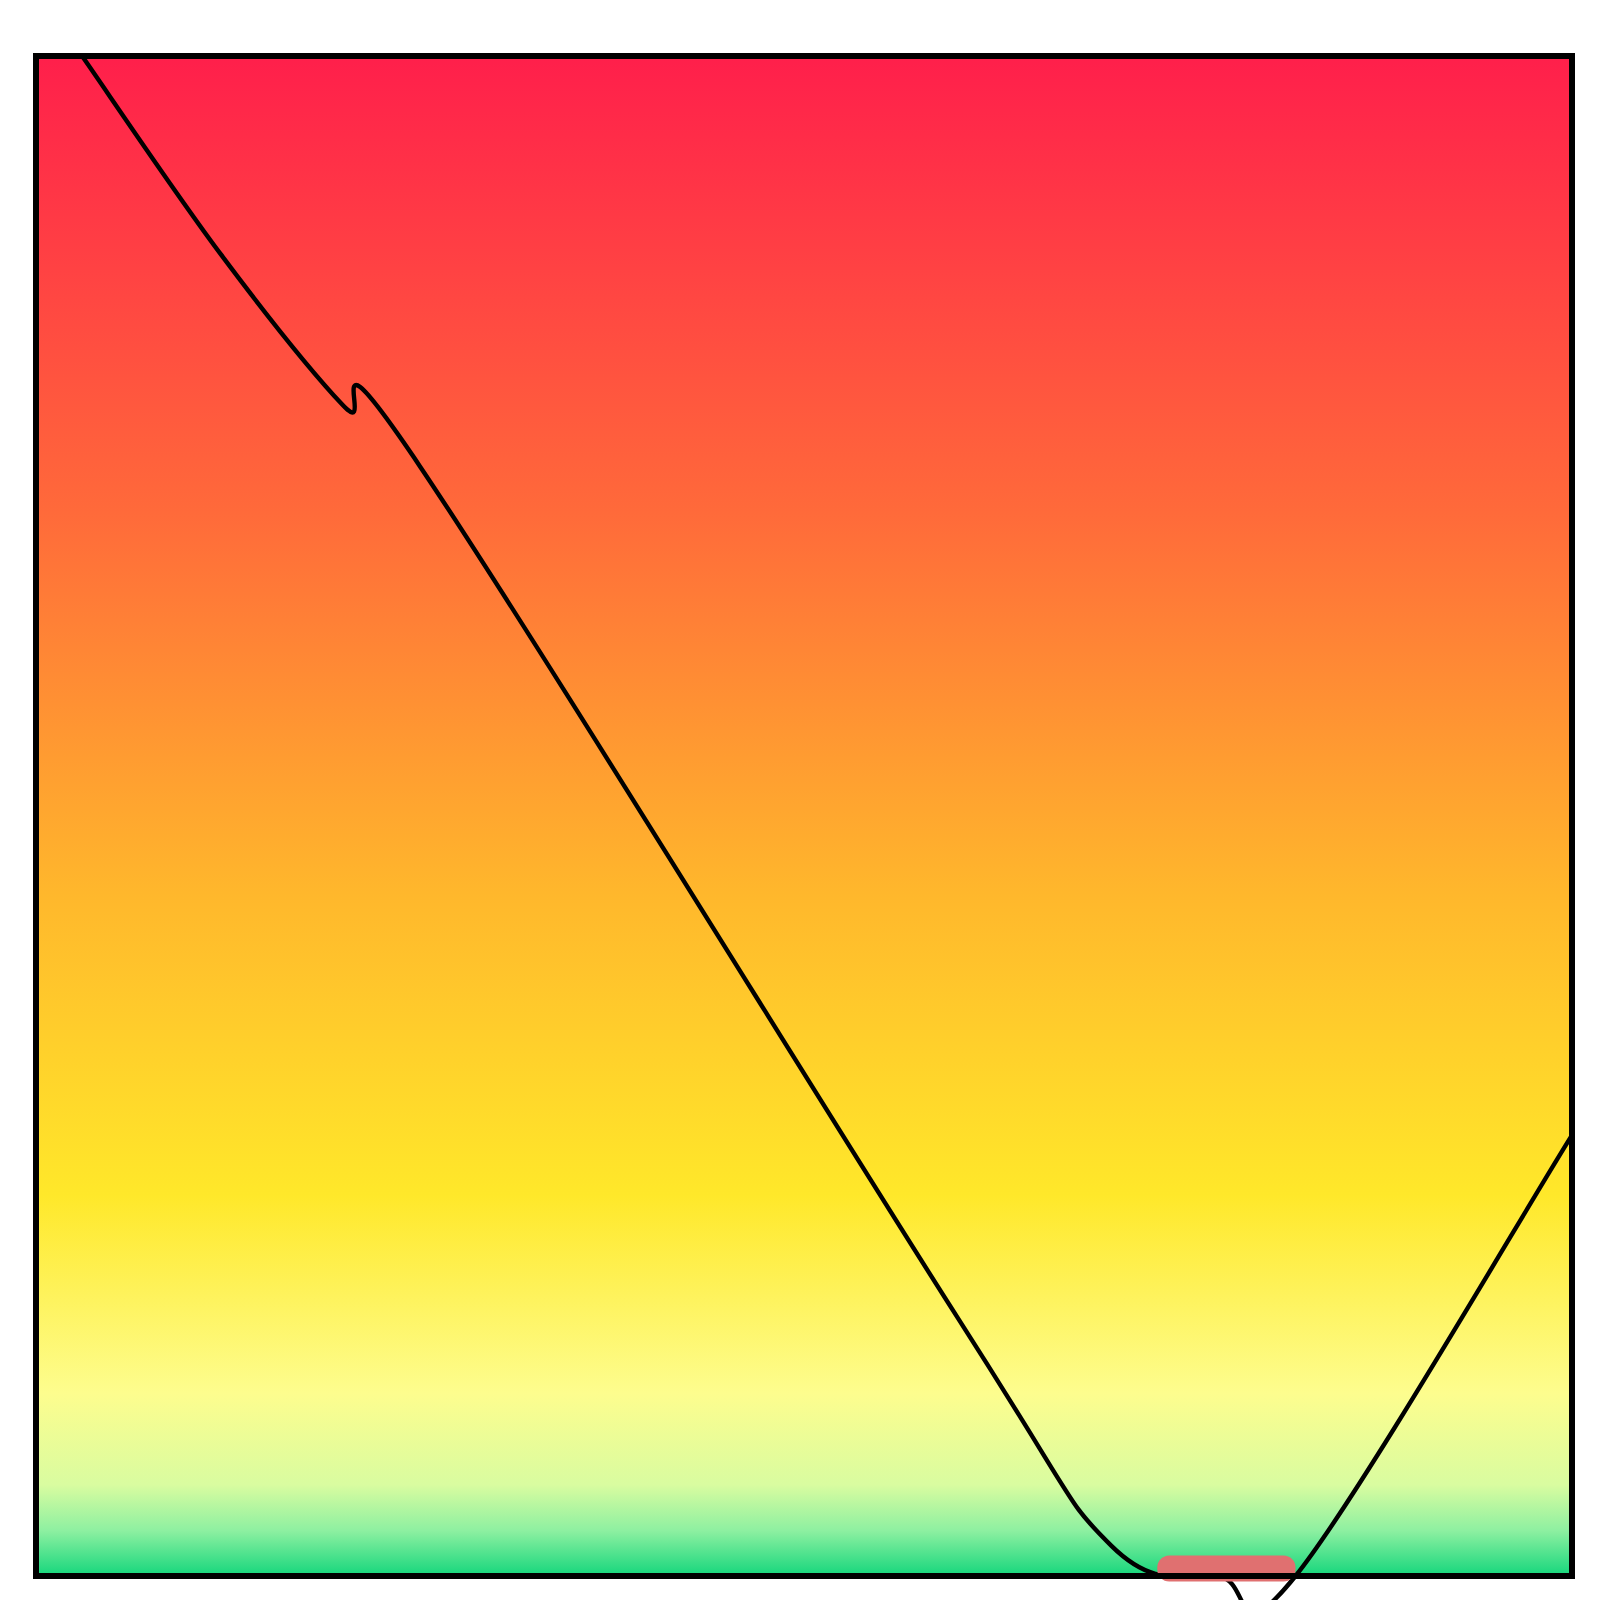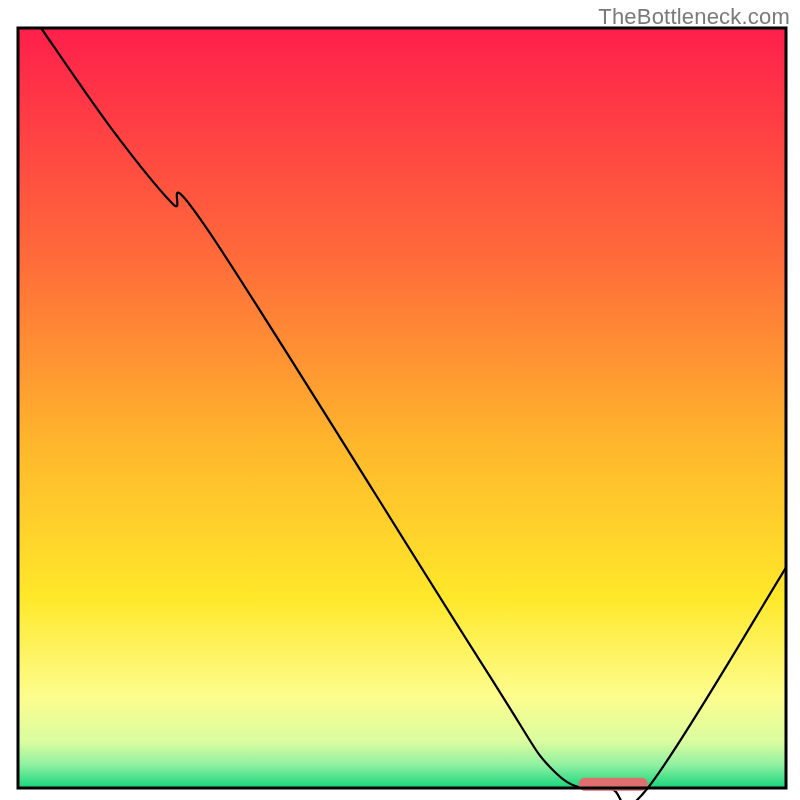--- a/index.html
+++ b/index.html
@@ -26,21 +26,20 @@
     z-index: 10;
   }
   svg {
     display: block;
   }
 </style>
 </head>
 <body>
 
 <div class="chart-container">
-  <div class="watermark">TheBottleneck.com</div>
   <svg id="chart-svg" width="800" height="800" viewBox="0 0 800 800">
     <defs>
       <linearGradient id="bg-grad" x1="0" y1="0" x2="0" y2="1">
           <stop offset="0%" stop-color="#ff1f4b"></stop>
           <stop offset="30%" stop-color="#ff6a3a"></stop>
           <stop offset="55.00000000000001%" stop-color="#ffb72c"></stop>
           <stop offset="75%" stop-color="#ffe82a"></stop>
           <stop offset="88%" stop-color="#fdfd8e"></stop>
           <stop offset="94%" stop-color="#d9fca0"></stop>
           <stop offset="97%" stop-color="#8ef0a1"></stop>

